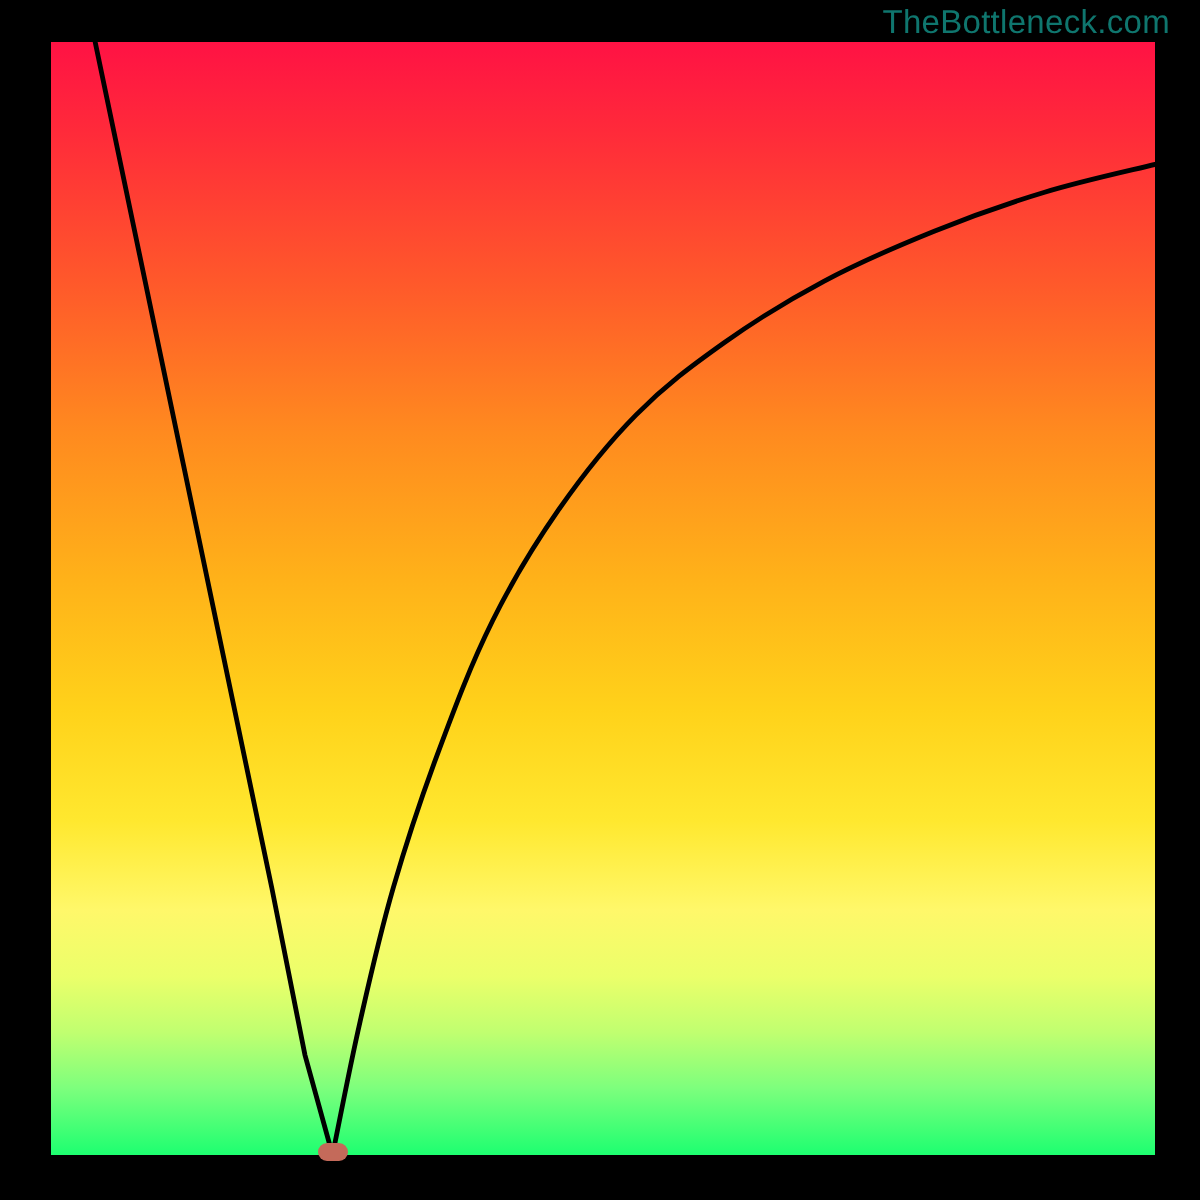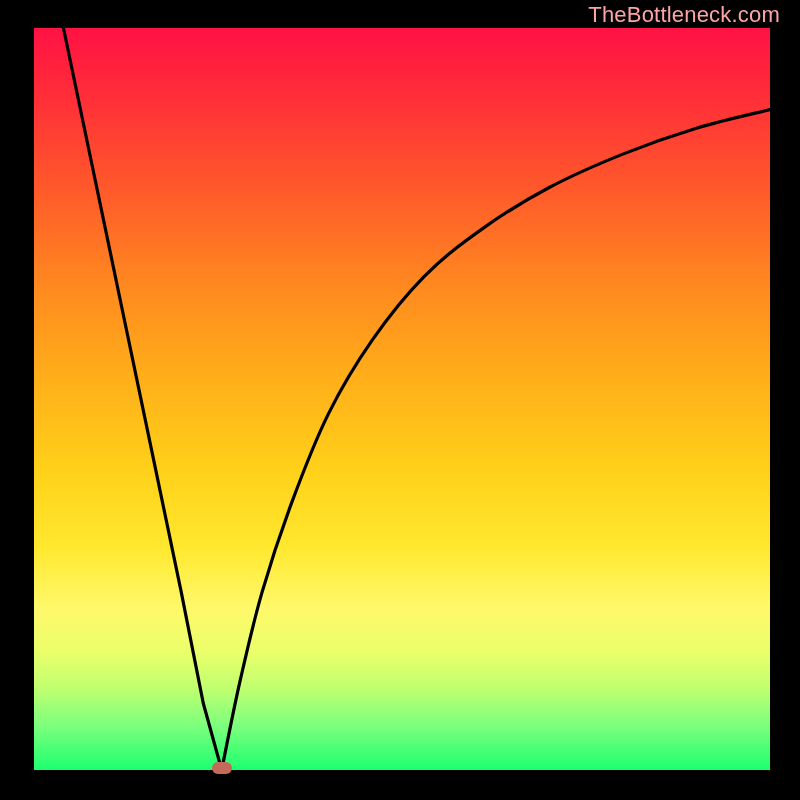--- a/index.html
+++ b/index.html
@@ -31,21 +31,21 @@
       #ffe82f 70%,
       #fff86a 78%,
       #ebff6a 84%,
       #c0ff70 89%,
       #7dff7d 94%,
       #1dff70 100%
     );
   }
   .watermark {
     position: absolute;
-    color: #fca5a5;
+    color: #0f766e;
     font-size: 22px;
     letter-spacing: 0.2px;
     font-weight: 500;
   }
   svg.curve {
     position: absolute;
     pointer-events: none;
   }
   .marker {
     position: absolute;

